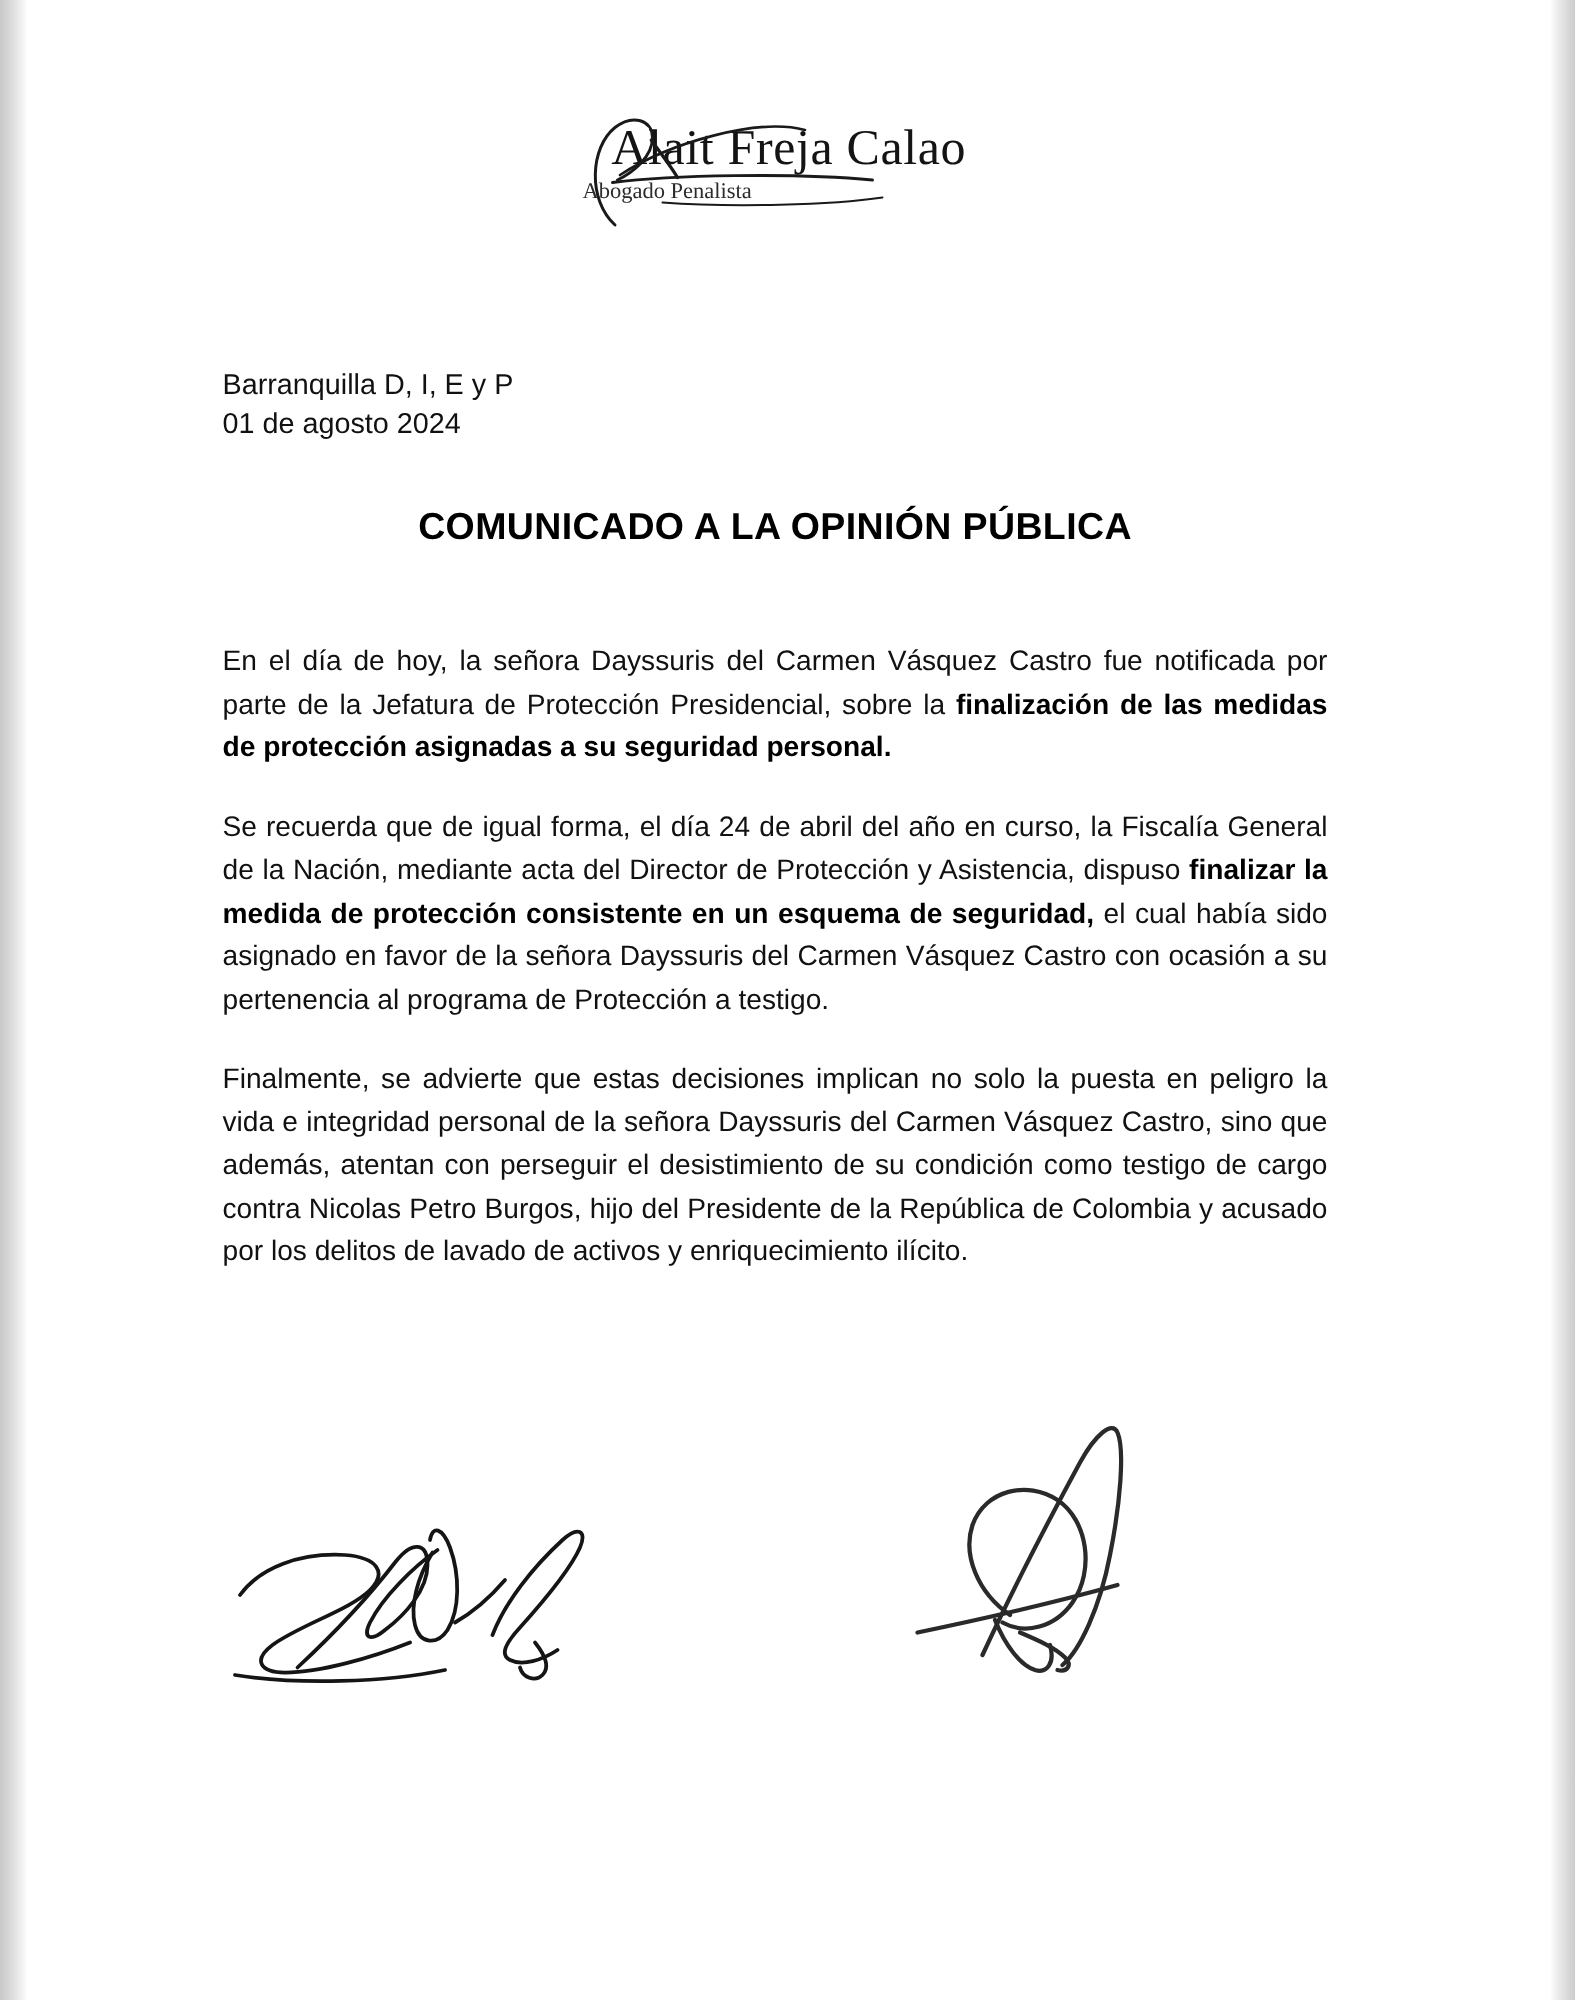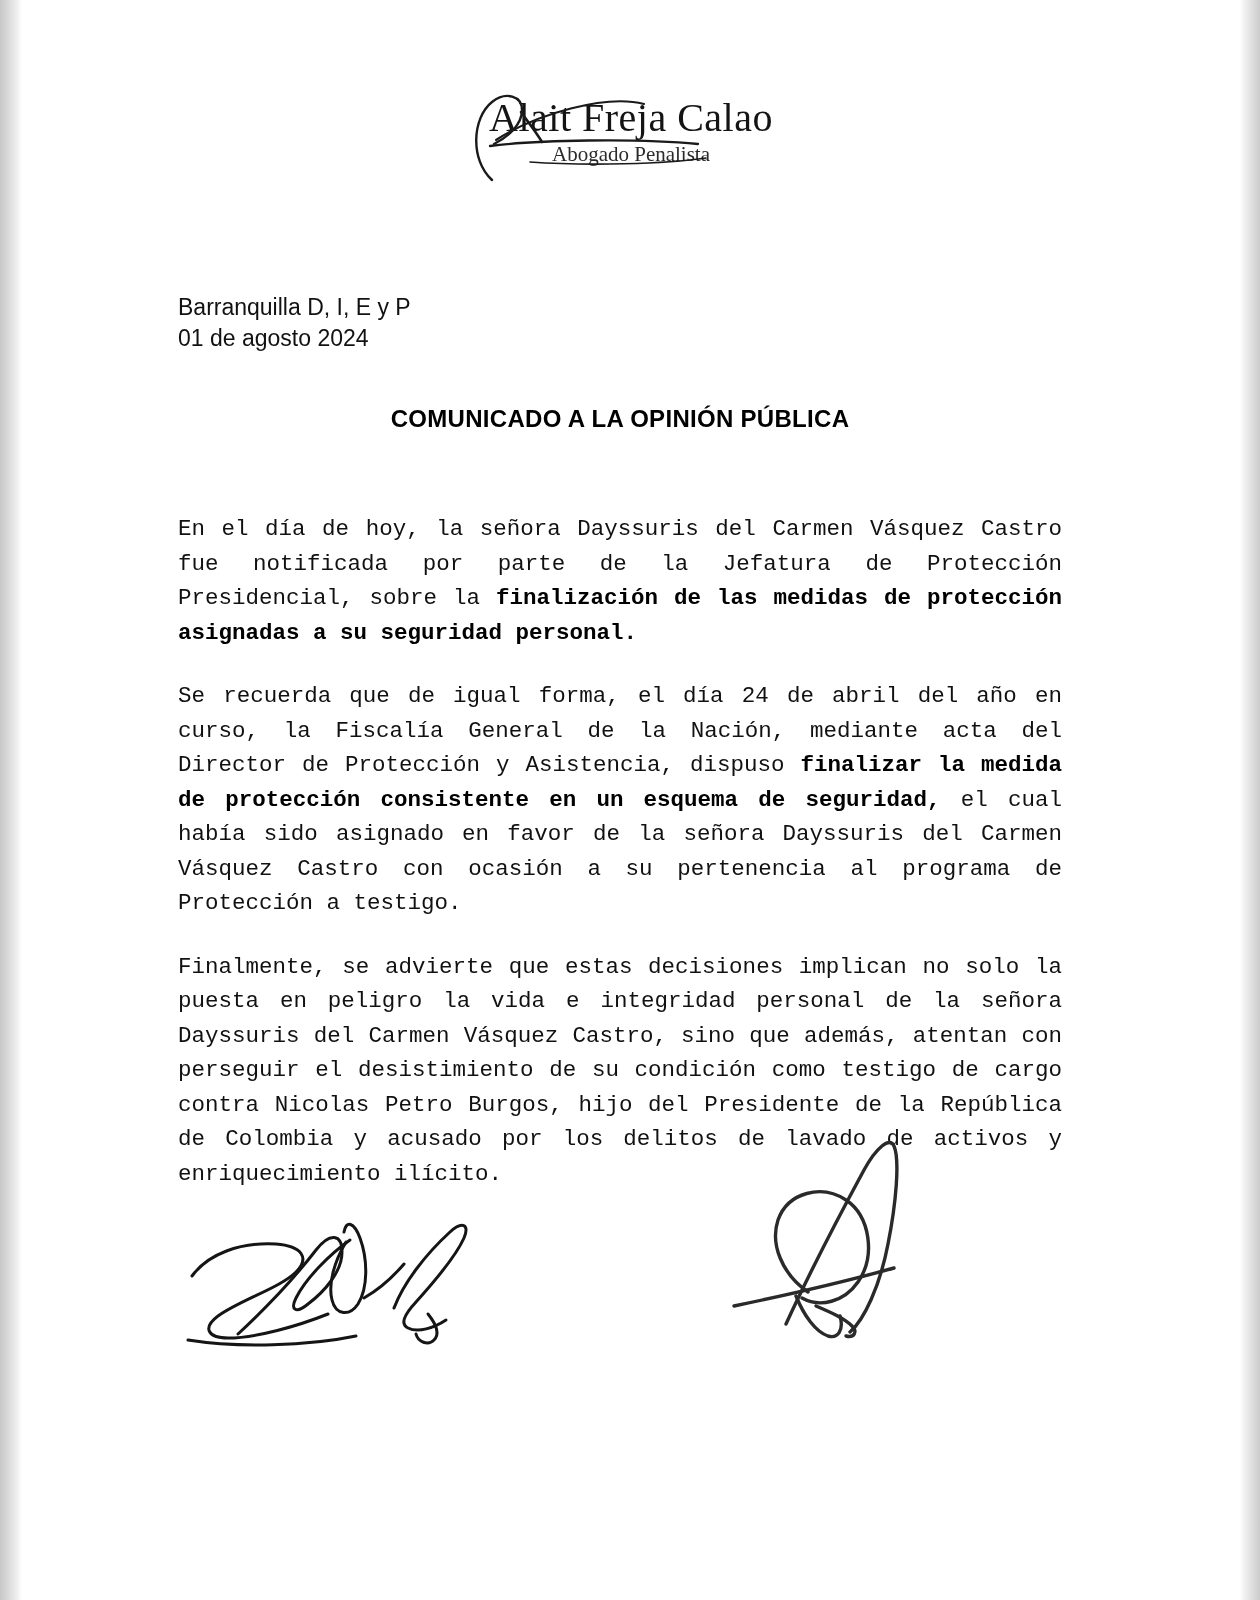--- a/index.html
+++ b/index.html
@@ -70,23 +70,23 @@
     font-size: 40px;
     letter-spacing: 0.5px;
     color: #141414;
     white-space: nowrap;
   }
   .brand-sub {
     position: absolute;
     top: 54px;
     left: 0;
     width: 330px;
-    text-align: center;
+    text-align: left;
     font-family: "Liberation Serif", serif;
-    font-size: 21px;
+    font-size: 18px;
     color: #2b2b2b;
     white-space: nowrap;
   }
   .brand-flourish {
     position: absolute;
     top: 0;
     left: 0;
     width: 330px;
     height: 96px;
     pointer-events: none;
@@ -107,39 +107,38 @@
     line-height: 31px;
     color: #111111;
     white-space: pre-line;
   }
   .doc-title {
     position: absolute;
     top: 405px;
     left: 0;
     width: 884px;
     text-align: center;
-    font-size: 24px;
+    font-size: 30px;
     font-weight: bold;
     letter-spacing: 0.3px;
     color: #000000;
   }
   .paragraphs {
     position: absolute;
     top: 512px;
     left: 0;
     width: 884px;
   }
   .para {
     text-align: justify;
     text-justify: inter-word;
     font-size: 22.5px;
     line-height: 34.5px;
     color: #111111;
     margin: 0 0 29px 0;
-    font-family: Liberation Mono, monospace;
   }
   .para:last-child { margin-bottom: 2px; }
   .para b { font-weight: bold; color: #000; }
 
   
   .sign-area {
     position: absolute;
     top: 1090px;
     left: 0;
     width: 1218px;

